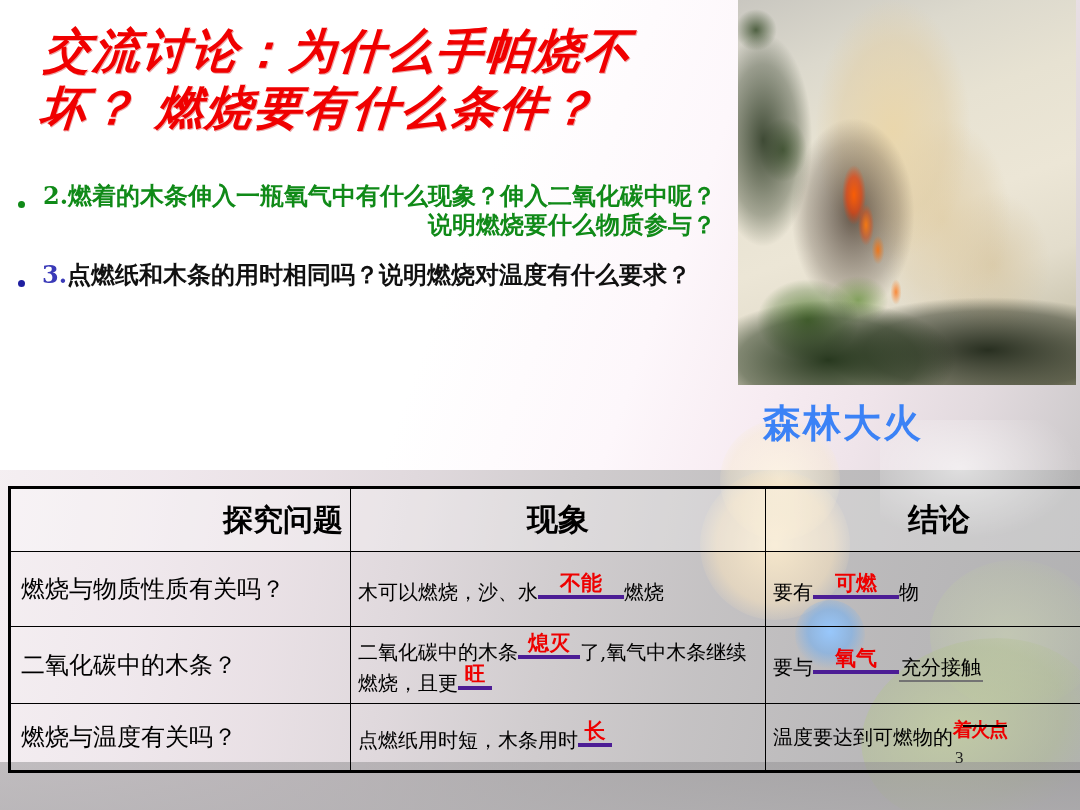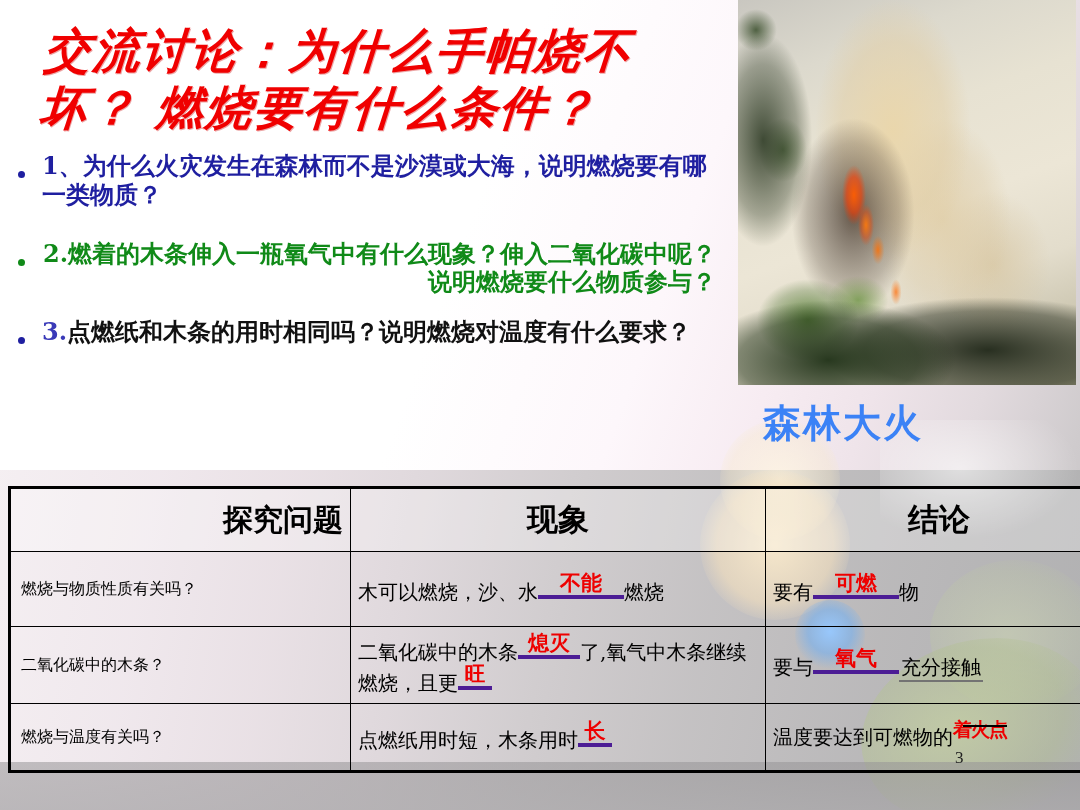--- a/index.html
+++ b/index.html
@@ -244,21 +244,21 @@
   #exp-table thead th.col-q { font-size: 30px; text-align: right; }
   .col-q  { width: 325px; }
   .col-ph { width: 400px; }
   .col-c  { width: 332px; }
 
   #exp-table tbody td {
     font-size: 20px;
     line-height: 1.25;
   }
   #exp-table tbody td.q-cell {
-    font-size: 16px;
+    font-size: 24px;
     padding-left: 10px;
   }
   .row-1 td { height: 70px; }
   .row-2 td { height: 72px; }
   .row-3 td { height: 62px; }
 
   
   .blank {
     position: relative;
     display: inline-block;
@@ -324,24 +324,20 @@
   <div class="bokeh bokeh-leaf2"></div>
   <div class="bokeh bokeh-leaf"></div>
   <div class="bokeh bokeh-blue"></div>
   <div class="bg-glow-right"></div>
   <div class="bg-bottomband"></div>
 
   <div id="title">交流讨论：为什么手帕烧不坏？ 燃烧要有什么条件？</div>
 
   <div id="bullets">
 
-    <div class="bullet-row bullet-1">
-      <div class="bullet-dot b1"><span></span></div>
-      <div class="bullet-text b1">1、为什么火灾发生在森林而不是沙漠或大海，说明燃烧要有哪一类物质？</div>
-    </div>
 
     <div class="bullet-row bullet-2">
       <div class="bullet-dot b2"><span></span></div>
       <div class="bullet-text b2">2.燃着的木条伸入一瓶氧气中有什么现象？伸入二氧化碳中呢？说明燃烧要什么物质参与？</div>
     </div>
 
     <div class="bullet-row bullet-3">
       <div class="bullet-dot b1"><span></span></div>
       <div class="bullet-text b3"><span class="numpart">3.</span><span>点燃纸和木条的用时相同吗？说明燃烧对温度有什么要求？</span></div>
     </div>

